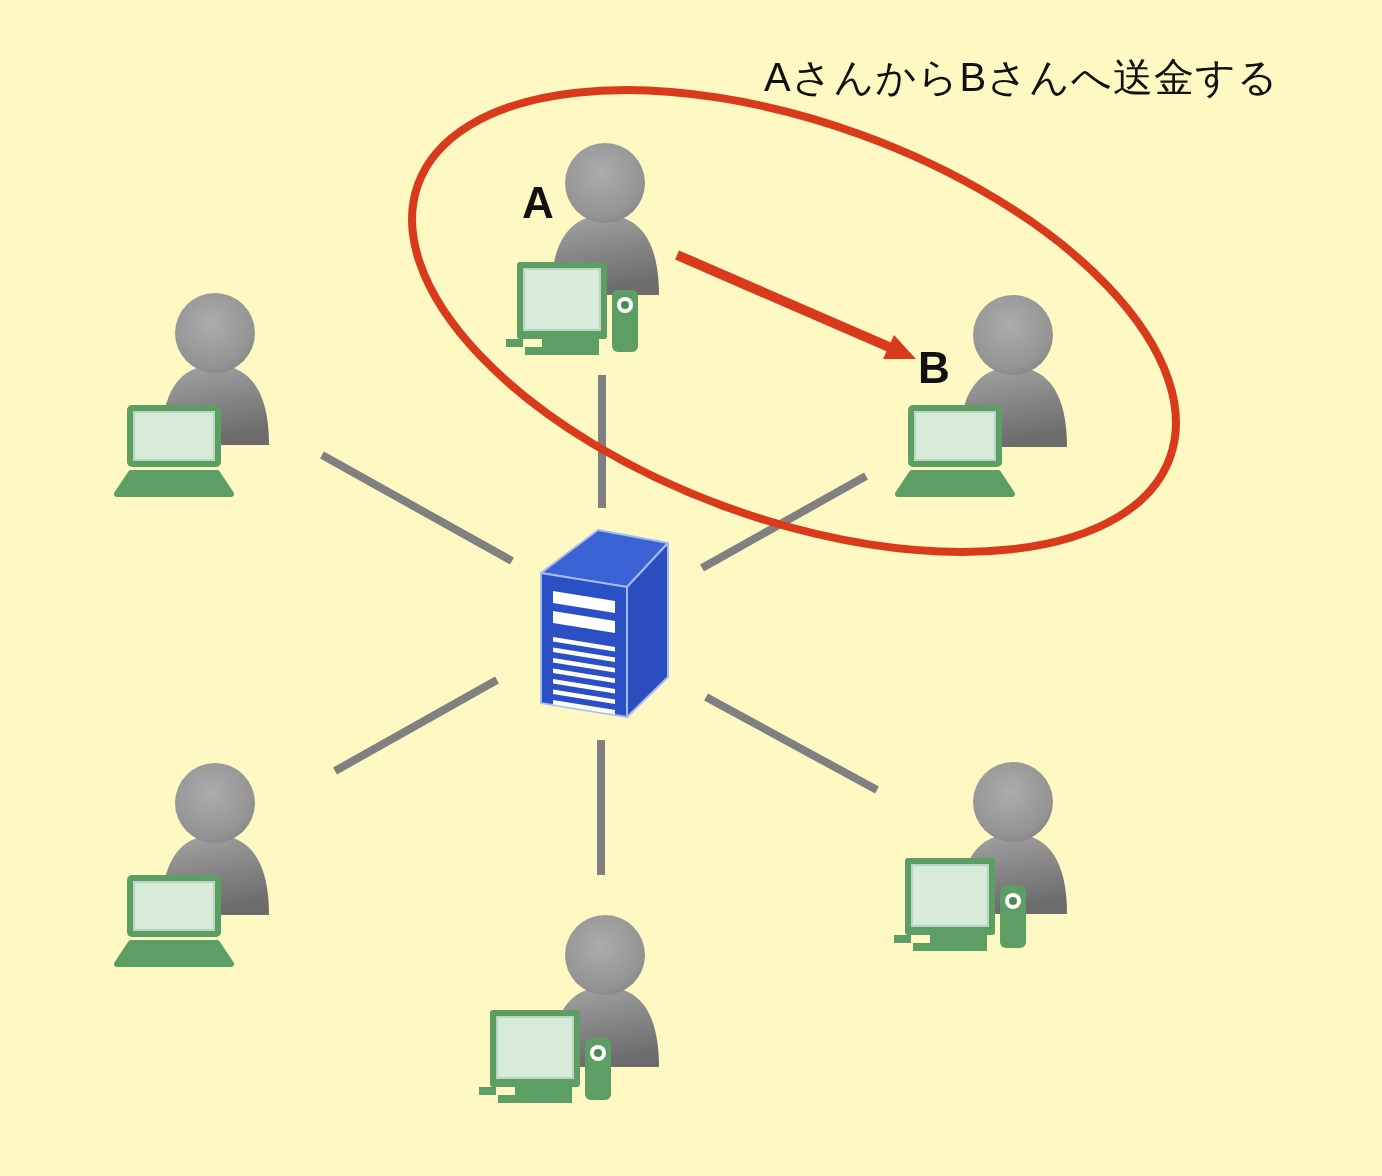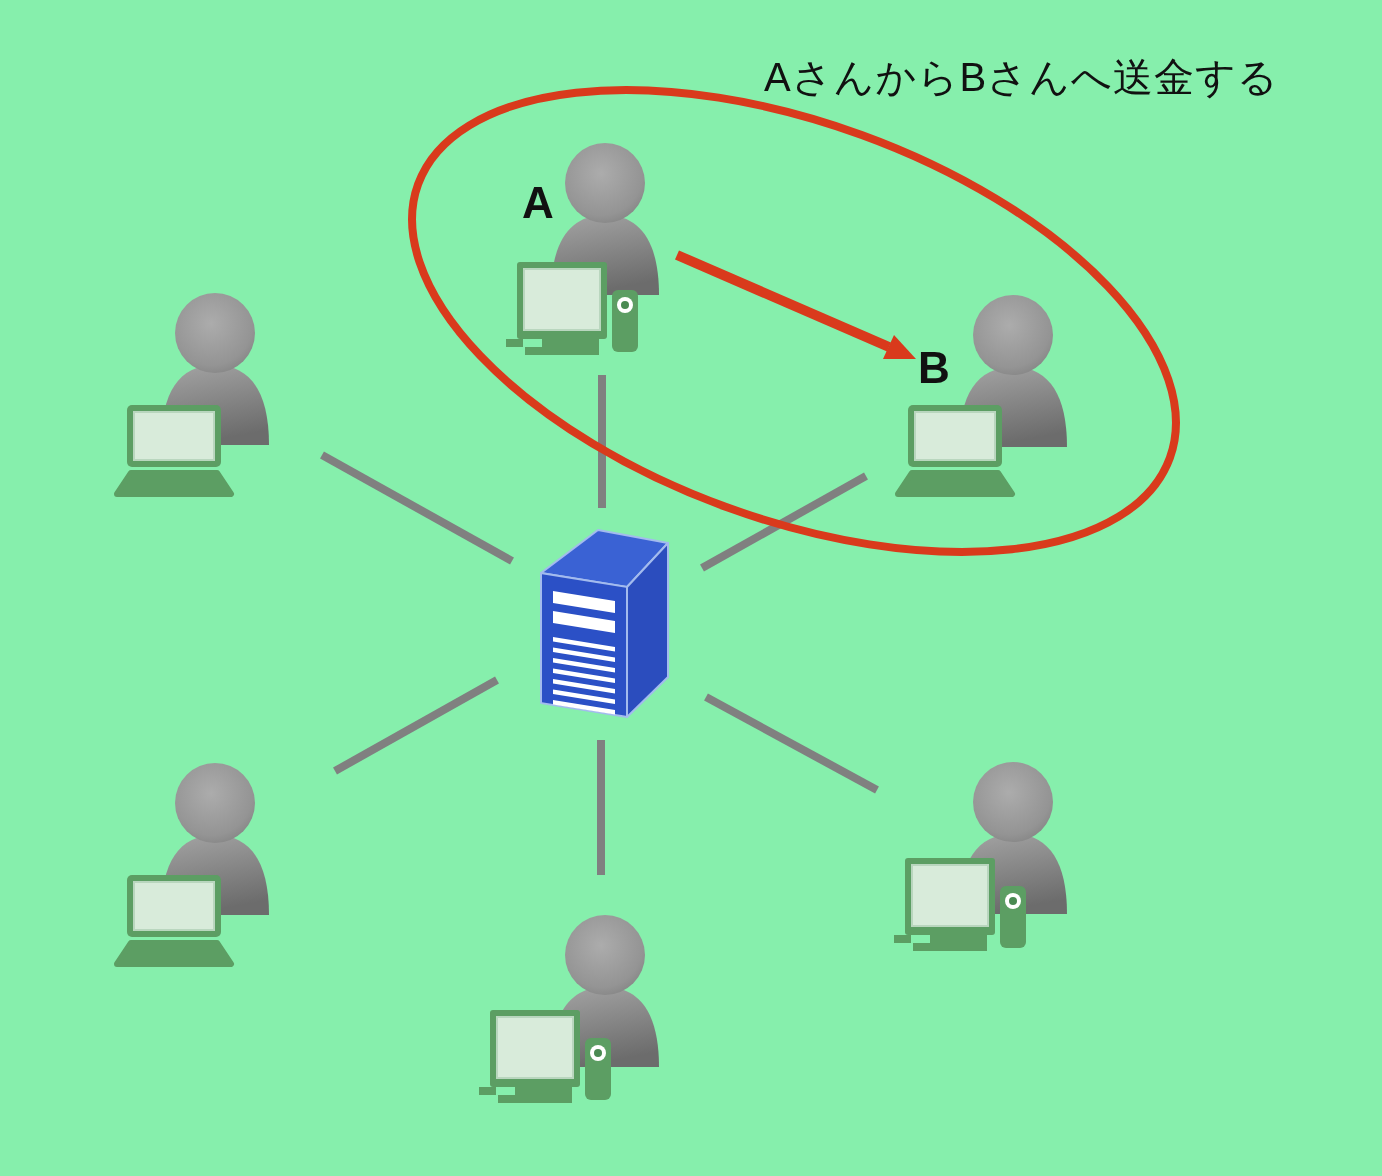--- a/index.html
+++ b/index.html
@@ -12,21 +12,21 @@
     --server_blue_top:#3A62D4;
     --server_blue_side:#2B4DBE;
     --server_edge:#A3BBEE;
     --link_gray:#808080;
     --text_black:#111111;
   }
   html,body{margin:0;padding:0;background:#ffffff;}
   .stage{
     position:relative;
     width:1382px;height:1176px;
-    background:#86efac;
+    background:#fef9c3;
     overflow:hidden;
     font-family:"Liberation Sans","DejaVu Sans",sans-serif;
   }
   .stage svg{position:absolute;left:0;top:0;}
   .green{fill:var(--device_green);}
   .green-dark{fill:var(--device_green_dark);}
   .screen{fill:var(--screen_green);stroke:var(--screen_edge);stroke-width:2;}
   .link{stroke:var(--link_gray);stroke-width:8;stroke-linecap:butt;}
   .red-stroke{stroke:var(--accent_red);fill:none;}
   .red-fill{fill:var(--accent_red);}

